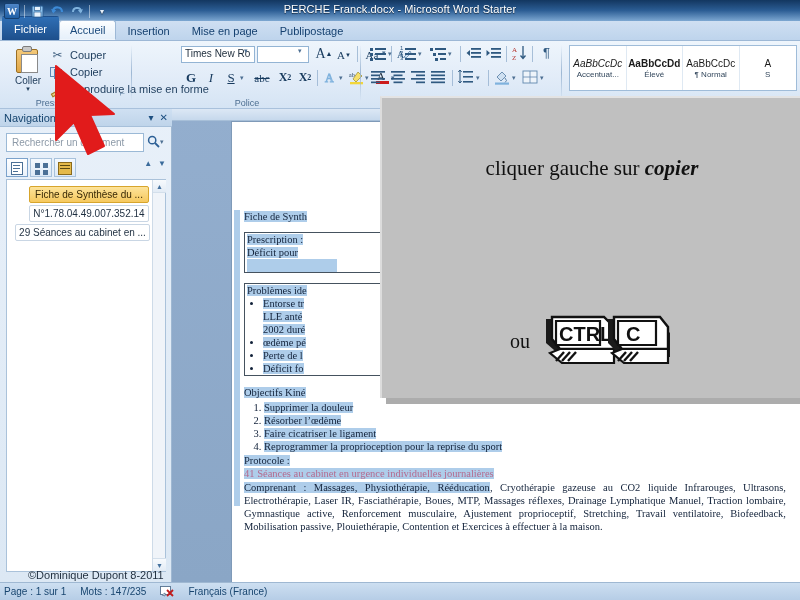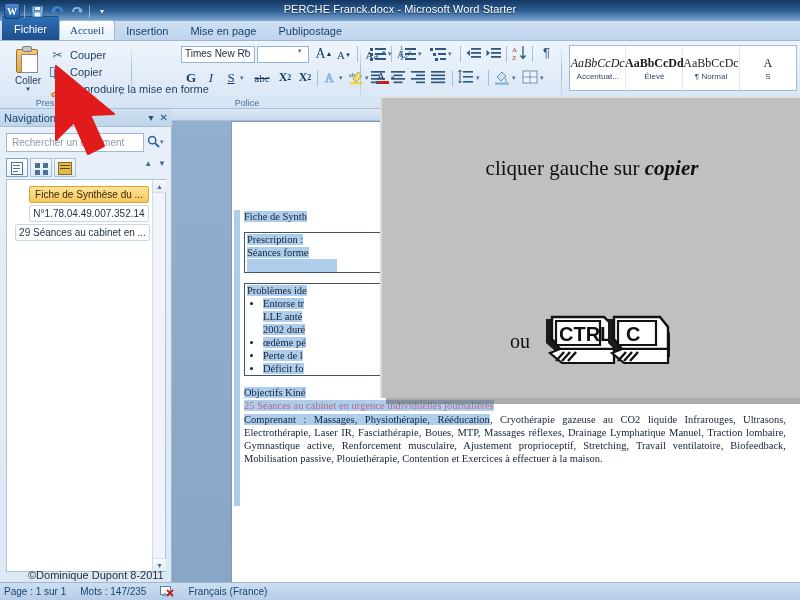--- a/index.html
+++ b/index.html
@@ -75,21 +75,21 @@
   }
   .tab.file {
     background: linear-gradient(180deg,#2f6fb5,#1d4f8c);
     color: #fff; height: 24px; border-radius: 2px 2px 0 0;
     padding: 0 11px;
     margin-top: 20px;
   }
   .tab.active {
     background: linear-gradient(180deg,#fdfeff 0%,#eef5fc 60%,#e6f0fa 100%);
     border: 1px solid #9db8d6; border-bottom: 1px solid #eef5fc;
-    border-radius: 3px 3px 0 0; color: #1b4a7c; height: 20px; font-family: Liberation Serif, serif;
+    border-radius: 3px 3px 0 0; color: #1b4a7c; height: 20px;
   }
 
   
   .ribbon {
     position: absolute; left: 0; top: 41px; width: 800px; height: 68px;
     background: linear-gradient(180deg,#eef5fc 0%,#e2ecf8 55%,#d5e4f4 100%);
     border-bottom: 1px solid #a9c1dc;
   }
   .group { position: absolute; top: 0; height: 68px; }
   .group-label {
@@ -198,21 +198,21 @@
   .style-gal {
     position: absolute; left: 6px; top: 4px; height: 46px; width: 228px;
     background: #fff; border: 1px solid #9fbcd9;
     display: flex; overflow: hidden;
   }
   .style-item {
     width: 57px; height: 44px; border-right: 1px solid #dfe9f3;
     display: flex; flex-direction: column; align-items: center;
     justify-content: center; gap: 1px;
   }
-  .style-prev { font-size: 12px; color: #1a1a1a; font-family: Liberation Serif, serif; }
+  .style-prev { font-size: 10px; color: #1a1a1a; font-family: Liberation Sans, sans-serif; }
   .style-prev.accent { font-style: italic; }
   .style-prev.eleve { font-weight: bold; }
   .style-name { font-size: 8px; color: #33475c; }
 
   
   .workspace {
     position: absolute; left: 0; top: 109px; width: 800px; height: 473px;
     background: #8ea9c6;
   }
   .docarea {
@@ -658,38 +658,45 @@
     <div class="ruler-strip"></div>
 
     <div class="page">
       <div class="lvbar"></div>
       <div class="doc-text">
 
         <div><span class="hl">Fiche de Synth</span></div>
 
         <div class="boxed" style="margin-top:9px;">
           <div class="row"><span class="hl">Prescription :</span></div>
-          <div class="row"><span class="hl">Séances forme</span></div>
+          <div class="row"><span class="hl">Déficit pour</span></div>
           <div class="row"><span class="hl" style="display:inline-block;width:90px;">&nbsp;</span></div>
         </div>
 
         <div class="boxed" style="margin-top:10px;">
           <div class="row"><span class="hl">Problèmes ide</span></div>
           <ul class="bullets">
             <li><span class="hl">Entorse tr</span></li>
             <li style="list-style:none;"><span class="hl">LLE anté</span></li>
             <li style="list-style:none;"><span class="hl">2002 duré</span></li>
             <li><span class="hl">œdème pé</span></li>
             <li><span class="hl">Perte de l</span></li>
             <li><span class="hl">Déficit fo</span></li>
           </ul>
         </div>
 
         <div style="margin-top:10px;"><span class="hl">Objectifs Kiné</span></div>
-        <div><span class="hl pink">25 Séances au cabinet en urgence individuelles journalières</span></div>
+        <ol class="numlist">
+          <li><span class="hl">Supprimer la douleur</span></li>
+          <li><span class="hl">Résorber l’œdème</span></li>
+          <li><span class="hl">Faire cicatriser le ligament</span></li>
+          <li><span class="hl">Reprogrammer la proprioception pour la reprise du sport</span></li>
+        </ol>
+        <div style="margin-top:1px;"><span class="hl">Protocole :</span></div>
+        <div><span class="hl pink">41 Séances au cabinet en urgence individuelles journalières</span></div>
         <div class="just" style="margin-top:1px;font-family:Liberation Serif, serif;">
           <span class="hl">Comprenant : Massages, Physiothérapie, Rééducation</span><span>, Cryothérapie gazeuse au CO2 liquide Infrarouges, Ultrasons, Electrothérapie, Laser IR, Fasciathérapie, Boues, MTP, Massages réflexes, Drainage Lymphatique Manuel, Traction lombaire, Gymnastique active, Renforcement musculaire, Ajustement proprioceptif, Stretching, Travail ventilatoire, Biofeedback, Mobilisation passive, Plouiethérapie, Contention et Exercices à effectuer à la maison.</span>
         </div>
       </div>
     </div>
 
     <div class="overlay" style="left:380px;top:-13px;">
       <div class="ov-line1">
         <span>cliquer gauche sur </span><i>copier</i>
       </div>

